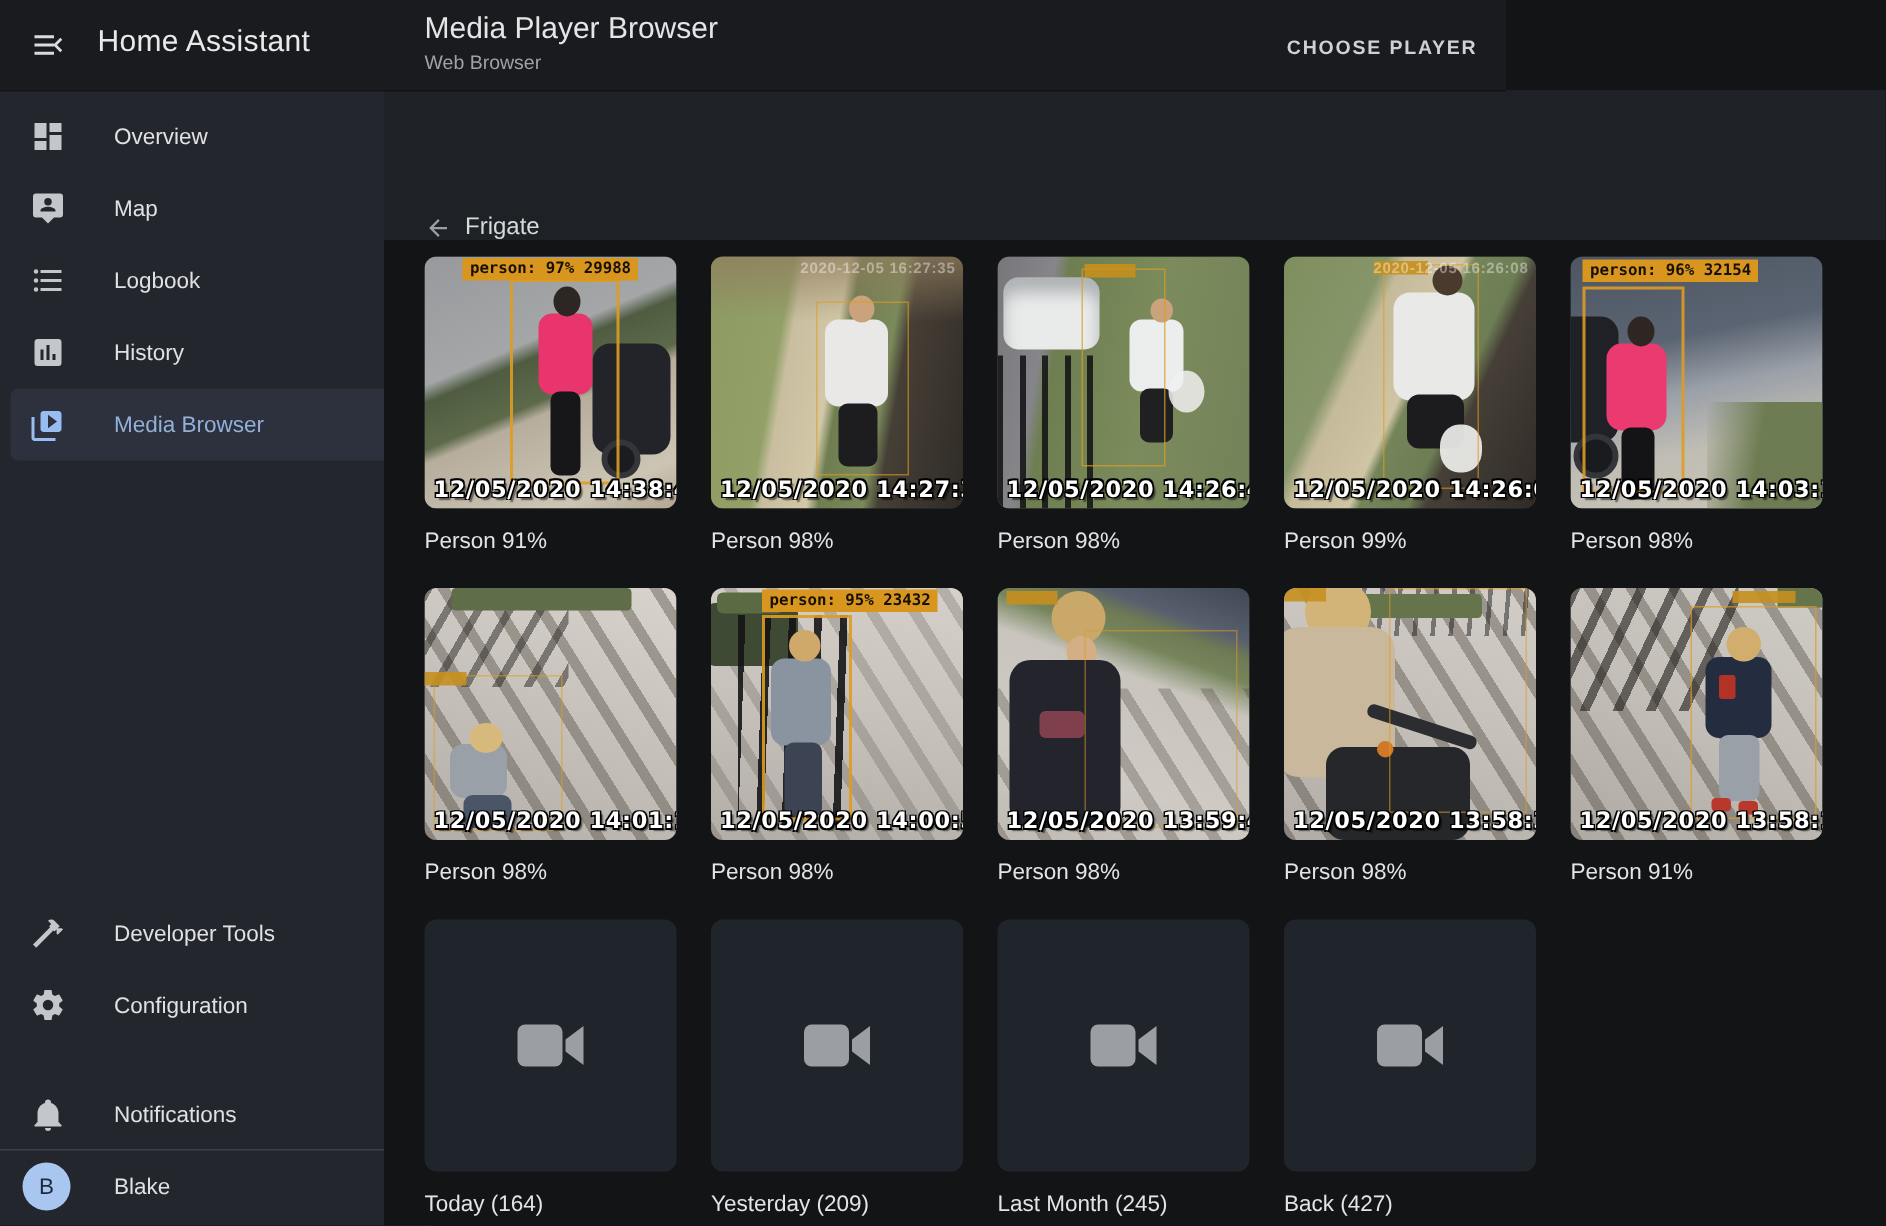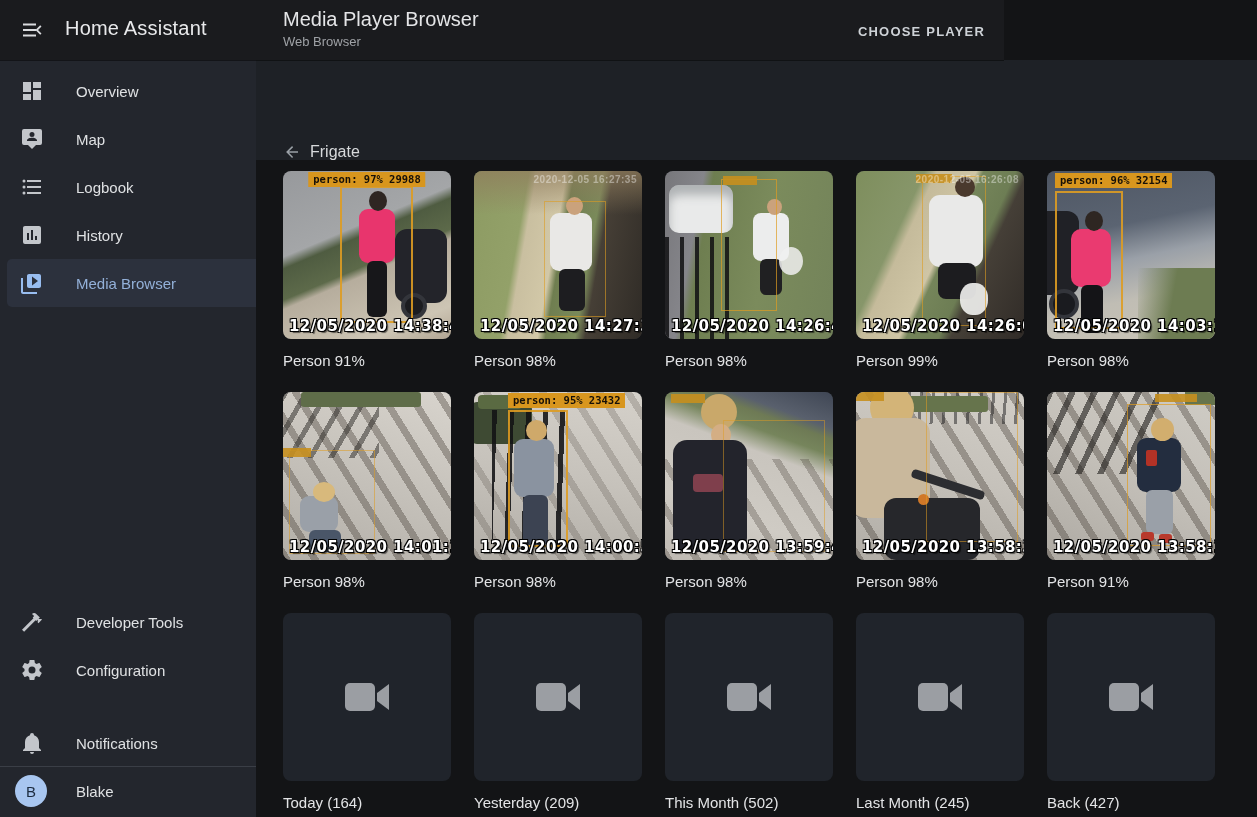--- a/index.html
+++ b/index.html
@@ -475,35 +475,26 @@
       </div>
       <div class="caption">Yesterday (209)</div>
     </div>
     <div class="cell">
       <div class="folder">
         <svg width="52" height="40" viewBox="0 0 52 40" fill="currentColor">
           <rect x="4" y="6" width="30" height="28" rx="5"></rect>
             <path d="M36 16 L48 7 L48 33 L36 24 Z"></path>
         </svg>
       </div>
-      <div class="caption">This Month (502)</div>
+      <div class="caption">Last Month (245)</div>
     </div>
     <div class="cell">
       <div class="folder">
         <svg width="52" height="40" viewBox="0 0 52 40" fill="currentColor">
           <rect x="4" y="6" width="30" height="28" rx="5"></rect>
             <path d="M36 16 L48 7 L48 33 L36 24 Z"></path>
         </svg>
       </div>
-      <div class="caption">Last Month (245)</div>
-    </div>
-    <div class="cell">
-      <div class="folder">
-        <svg width="52" height="40" viewBox="0 0 52 40" fill="currentColor">
-          <rect x="4" y="6" width="30" height="28" rx="5"></rect>
-            <path d="M36 16 L48 7 L48 33 L36 24 Z"></path>
-        </svg>
-      </div>
       <div class="caption">Back (427)</div>
     </div>
 
   </div>
 </div>
 
 </body></html>

